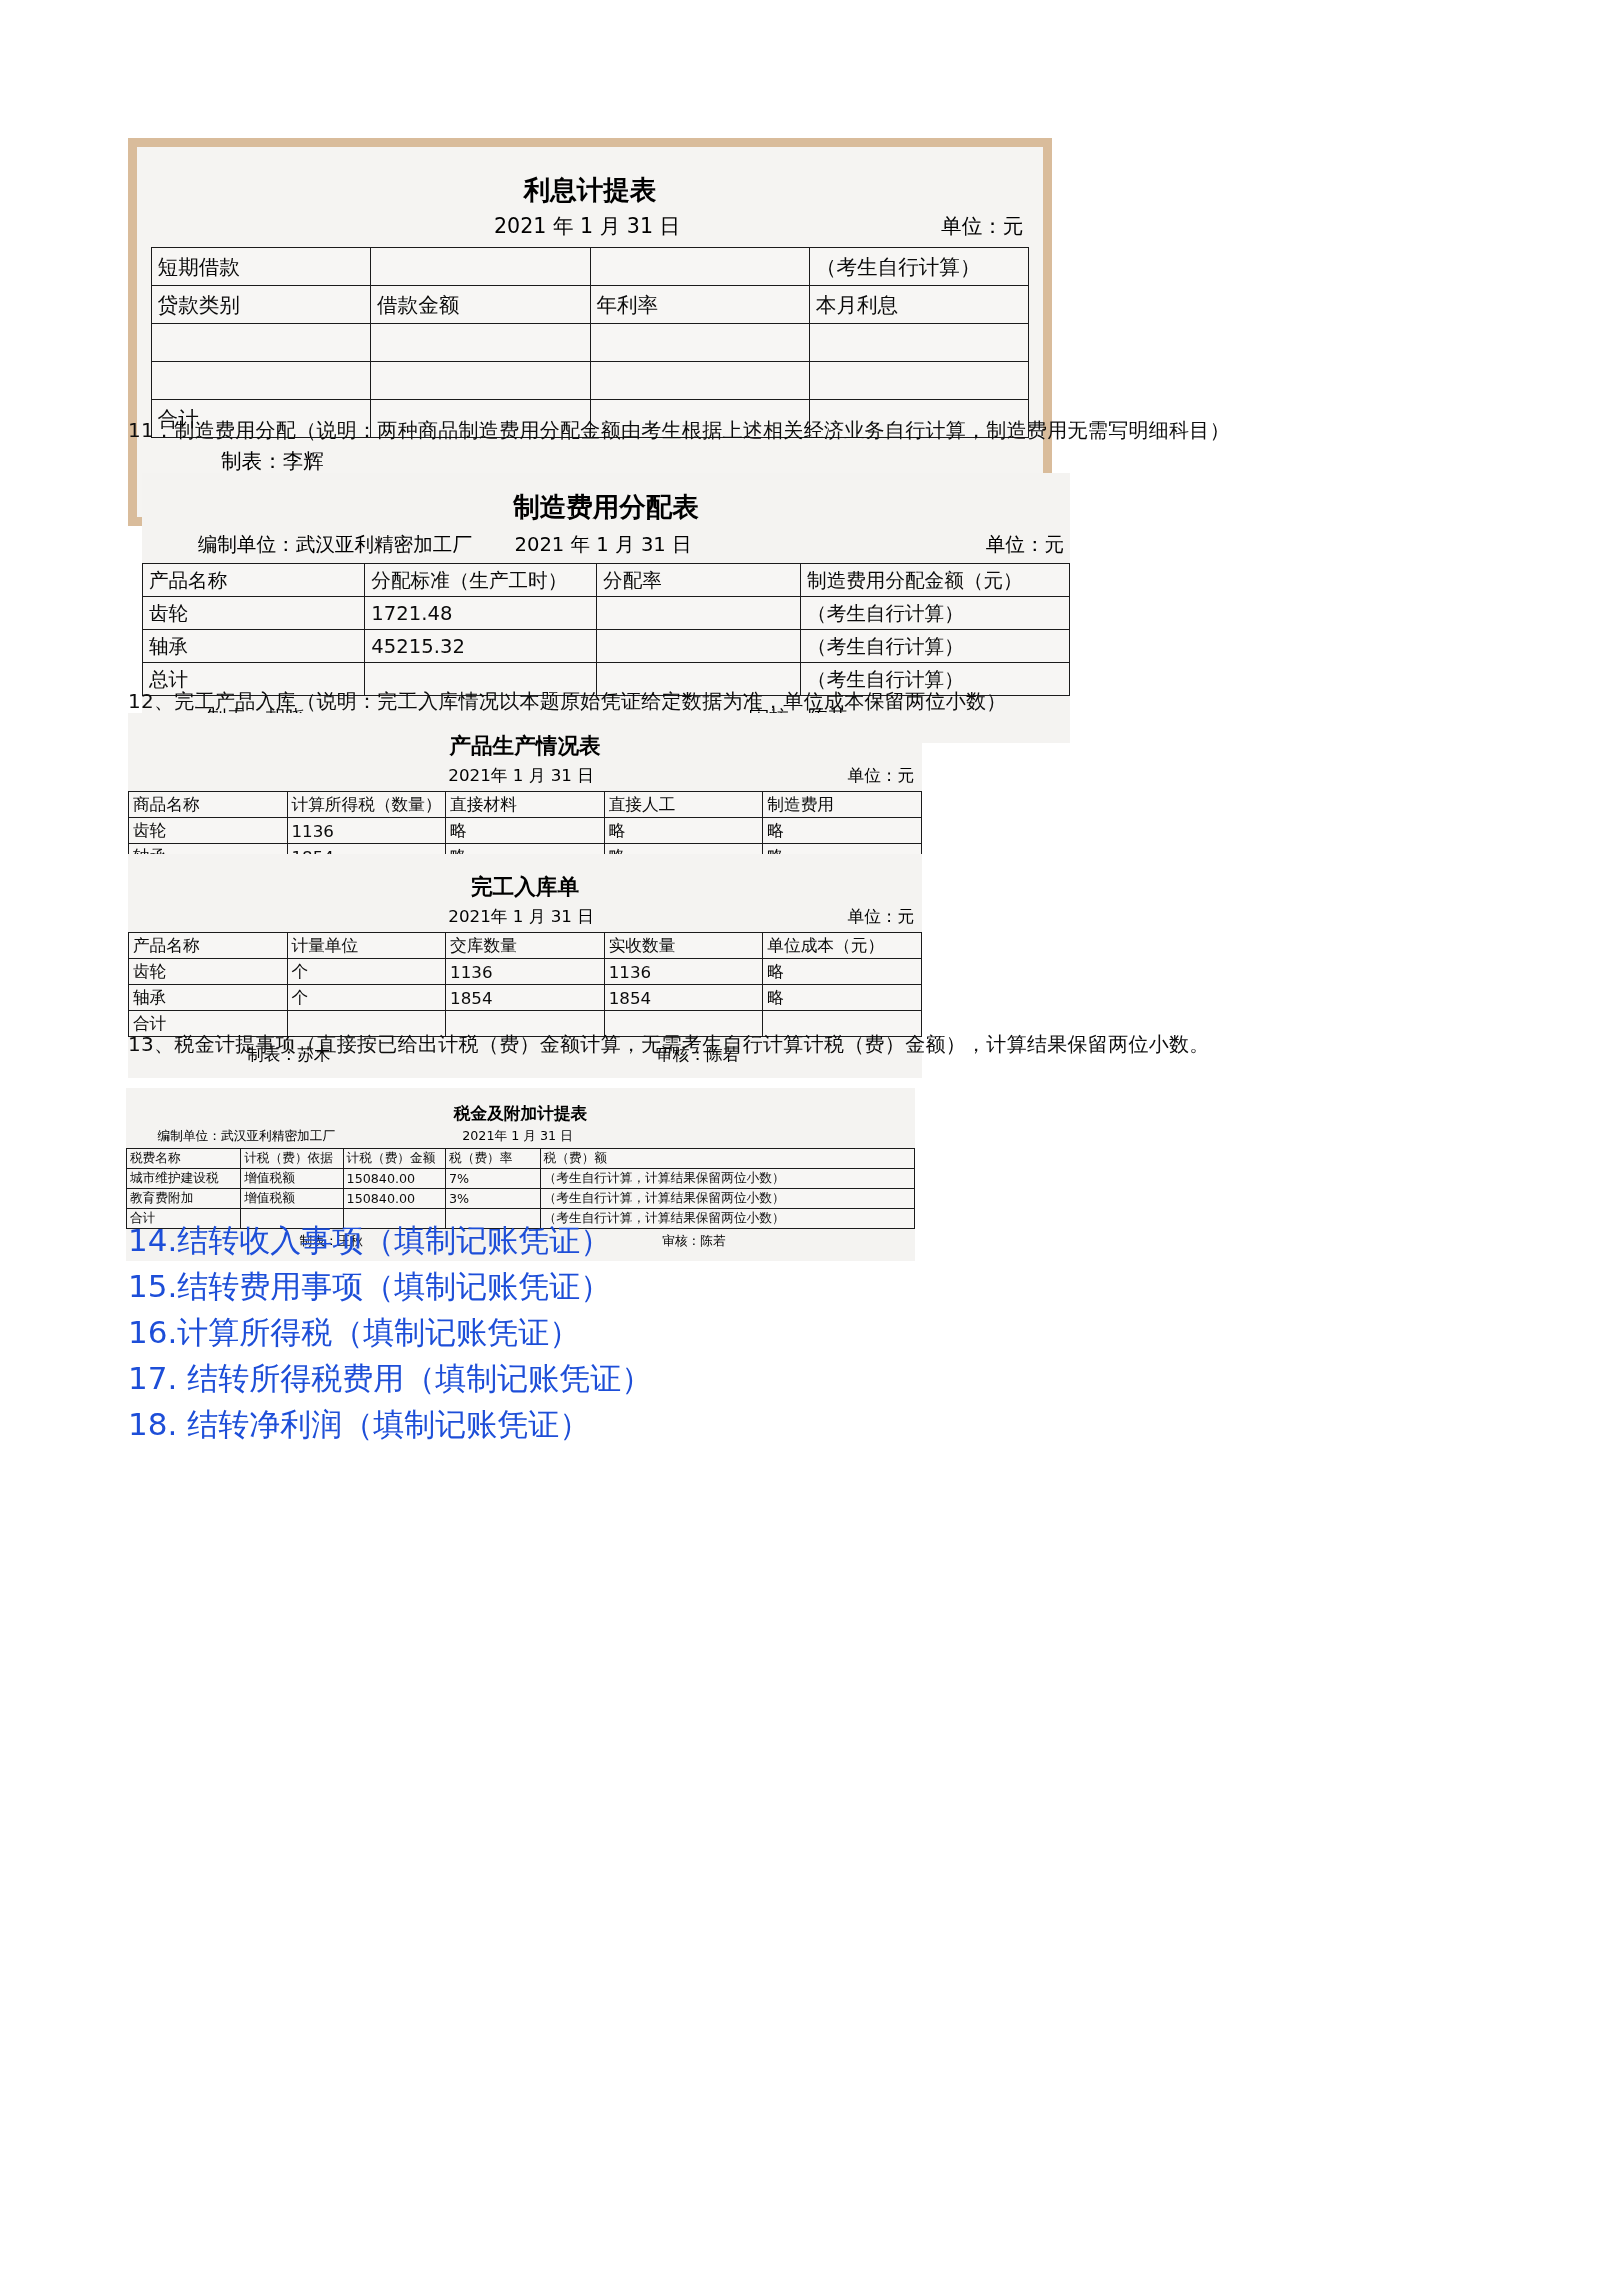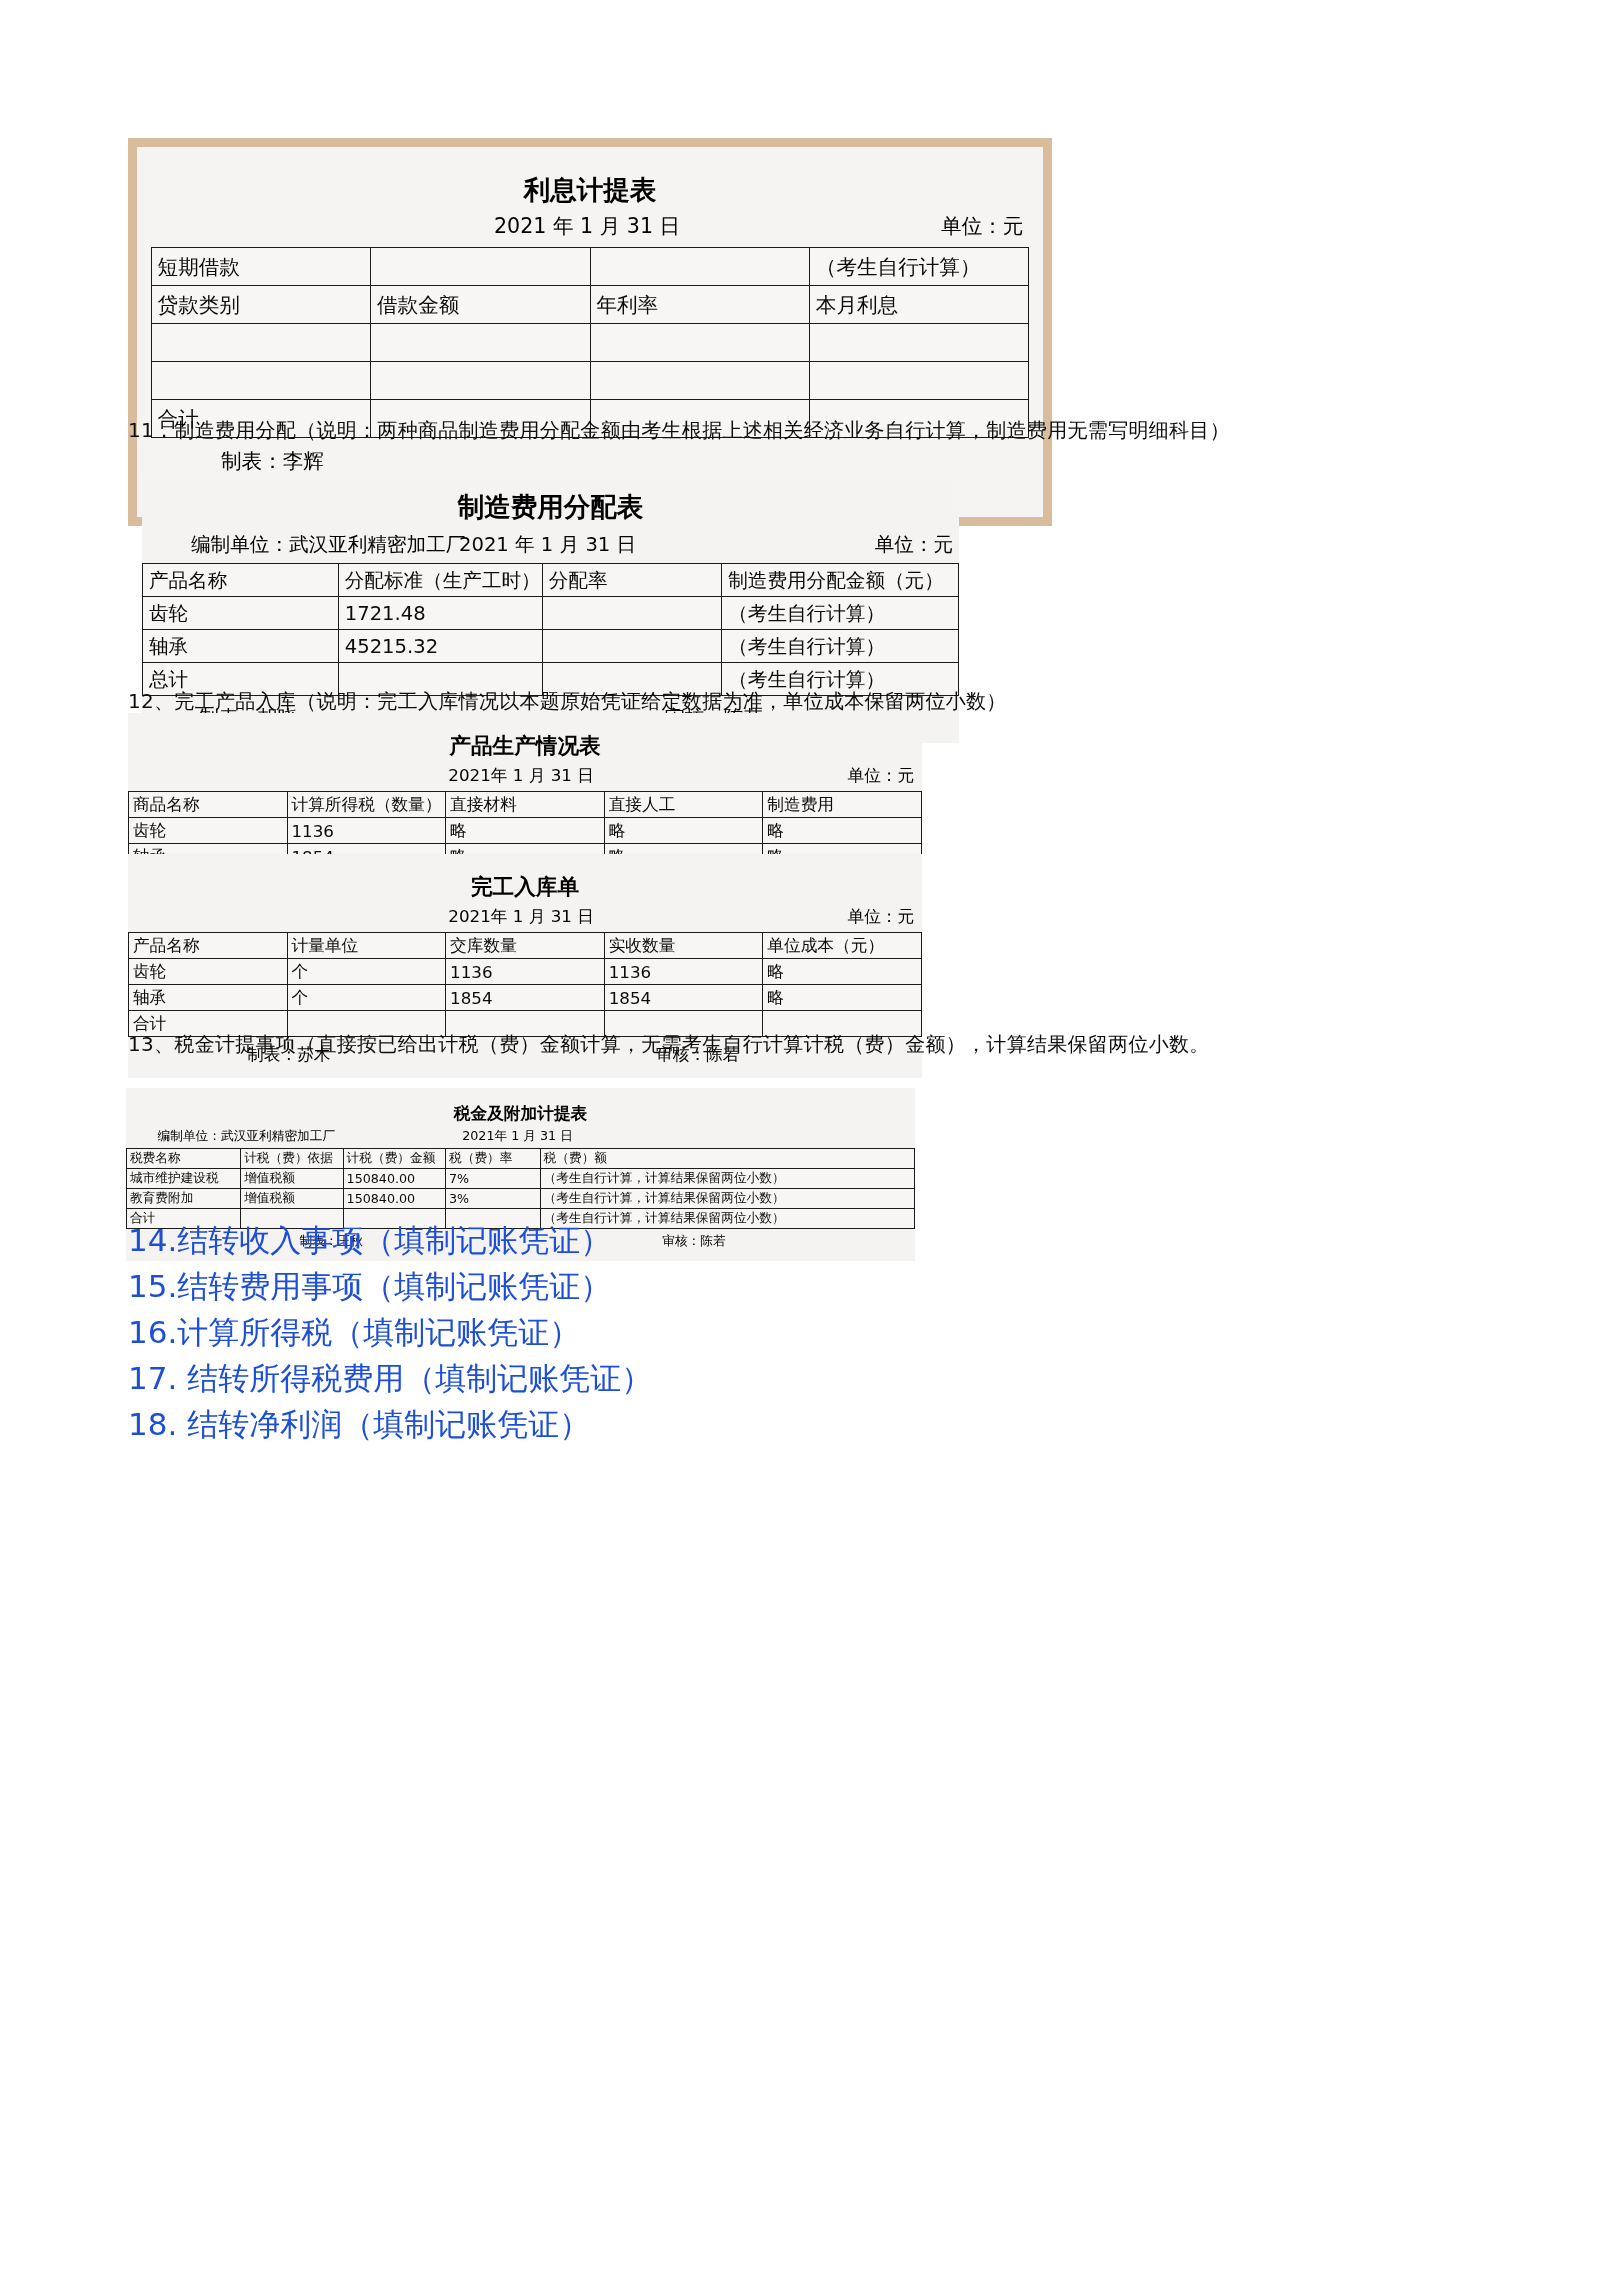--- a/index.html
+++ b/index.html
@@ -107,21 +107,21 @@
   #card-interest .form-meta .meta-center { font-size: 20.6px; }
   #card-interest table.ledger td { height: 33px; font-size: 20.6px; }
   #card-interest .form-footer { font-size: 20.6px; padding: 8.8px 0 3.9px 0; flex-direction: column; }
   #card-interest .ff-left { margin-left: 8%; }
   #card-interest .ff-right { margin-left: auto; margin-right: 22%; }
 
   
   #item11 { position: absolute; left: 128px; top: 410px; width: 1372px; }
 
   
-  #card-overhead { position: absolute; left: 142px; top: 473px; width: 817px; }
+  #card-overhead { position: absolute; left: 142px; top: 473px; width: 928px; }
   #card-overhead .form-title { font-size: 26.5px; margin: 9.8px 0 5.9px 0; }
   #card-overhead .form-meta { font-size: 19.6px; margin: 0 5.9px 5.9px 0; padding-left: 6%; }
   #card-overhead table.ledger td { height: 28px; font-size: 19.6px; }
   #card-overhead .form-footer { font-size: 19.6px; padding: 7.8px 0 3.9px 0; }
 
   
   #item12 { position: absolute; left: 128px; top: 681px; width: 1372px; }
 
   
   #card-production { position: absolute; left: 128px; top: 713px; width: 794px; }

